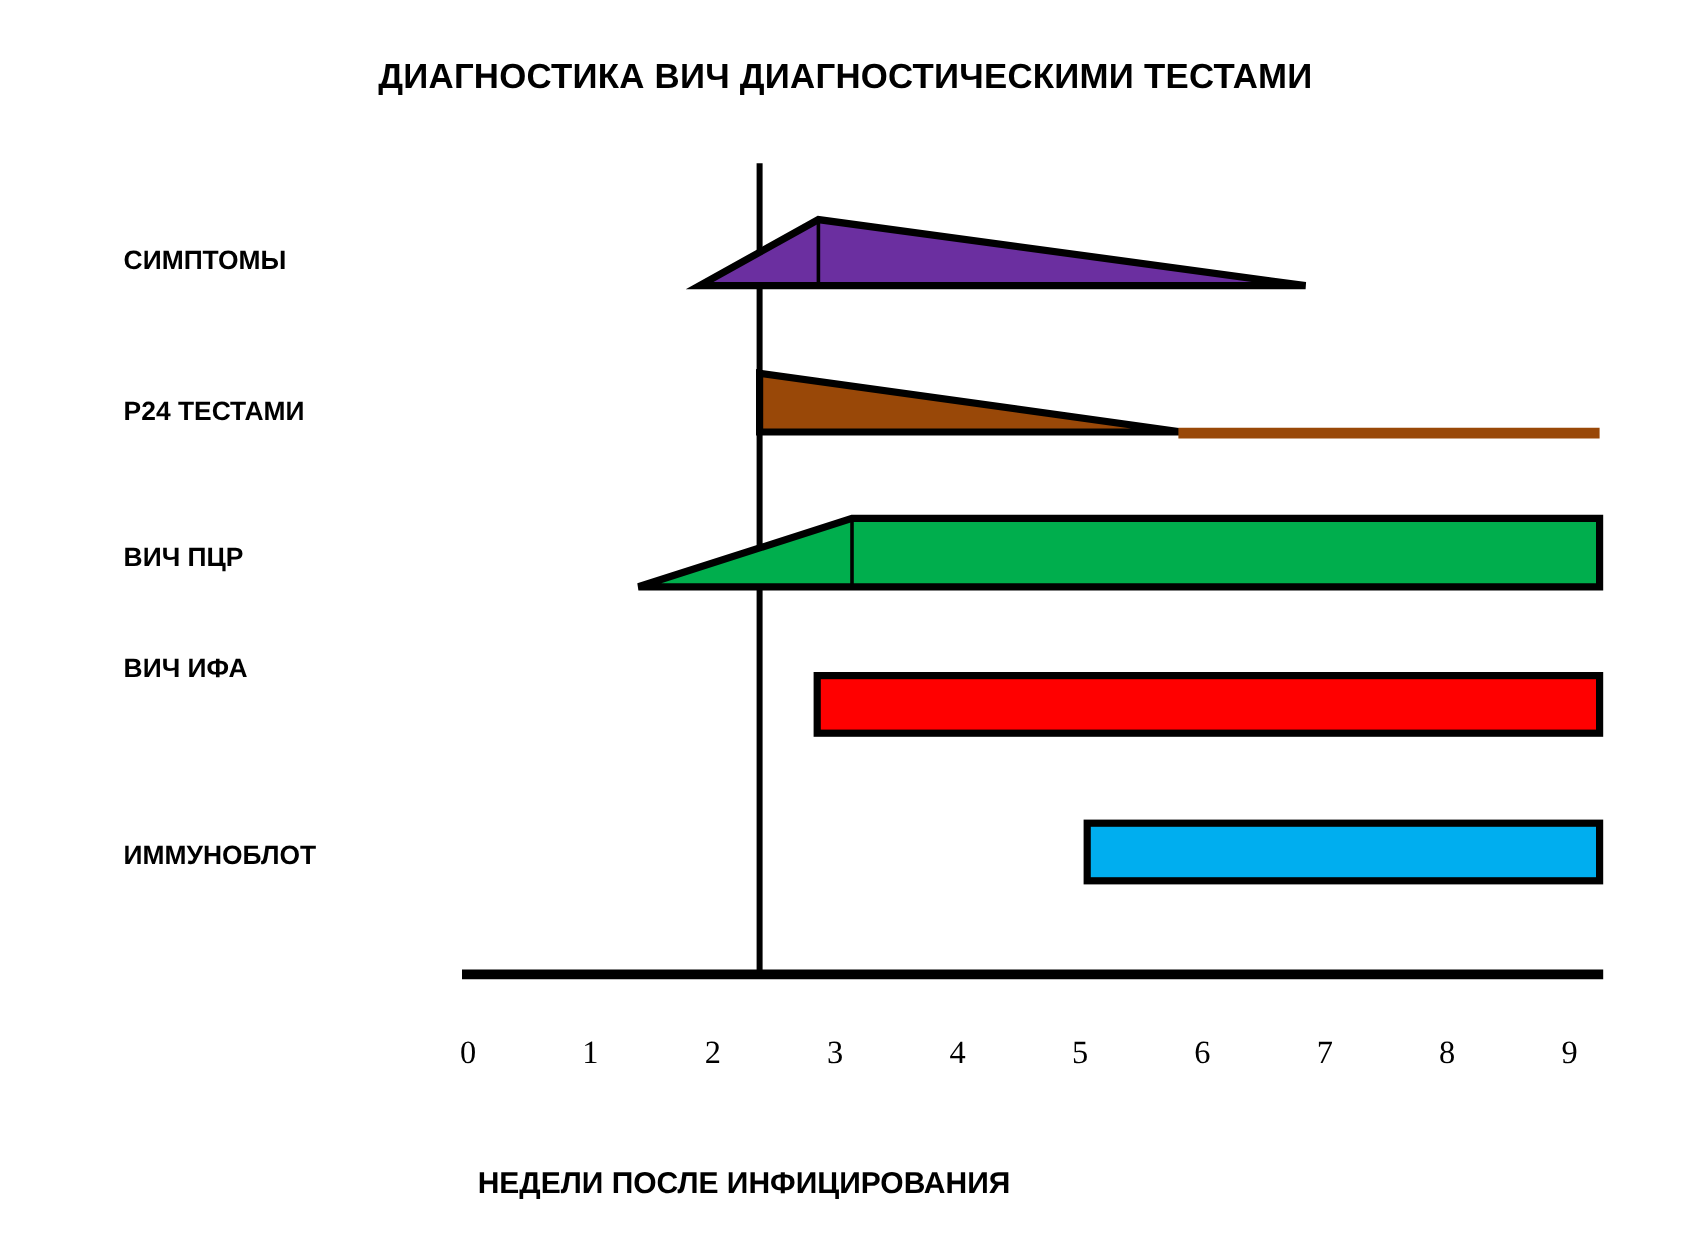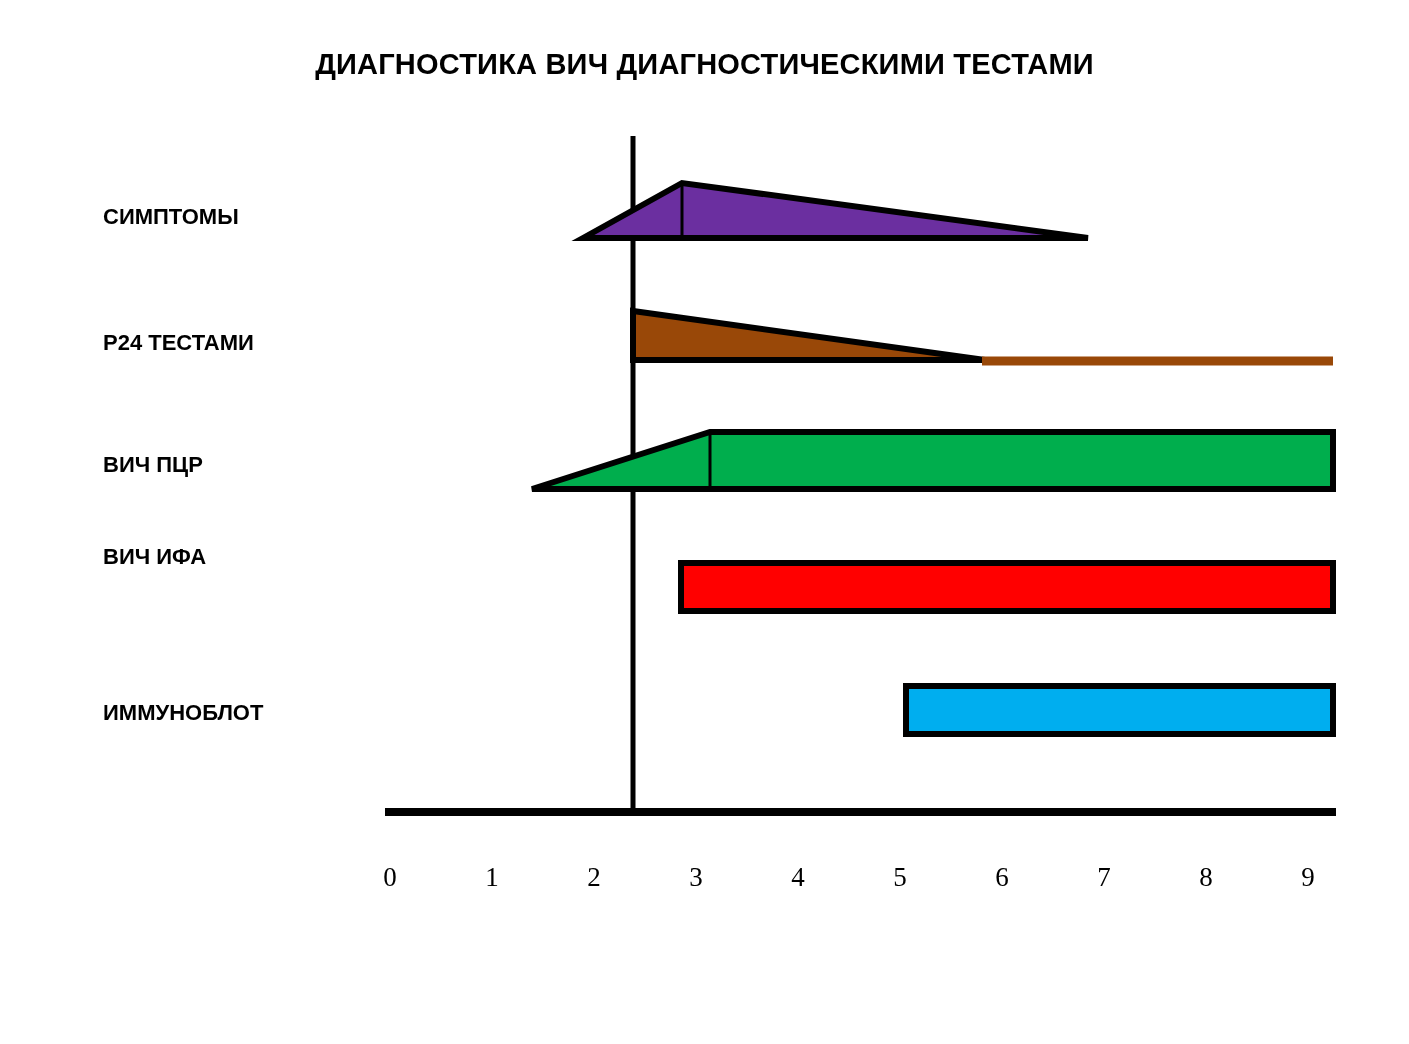--- a/index.html
+++ b/index.html
@@ -108,14 +108,15 @@
   <div class="tick-label" style="left: 472px; top: 862px;">1</div>
   <div class="tick-label" style="left: 574px; top: 862px;">2</div>
   <div class="tick-label" style="left: 676px; top: 862px;">3</div>
   <div class="tick-label" style="left: 778px; top: 862px;">4</div>
   <div class="tick-label" style="left: 880px; top: 862px;">5</div>
   <div class="tick-label" style="left: 982px; top: 862px;">6</div>
   <div class="tick-label" style="left: 1084px; top: 862px;">7</div>
   <div class="tick-label" style="left: 1186px; top: 862px;">8</div>
   <div class="tick-label" style="left: 1288px; top: 862px;">9</div>
 
+  <div class="axis-title">НЕДЕЛИ ПОСЛЕ ИНФИЦИРОВАНИЯ</div>
 
 </div>
 
 </body></html>

